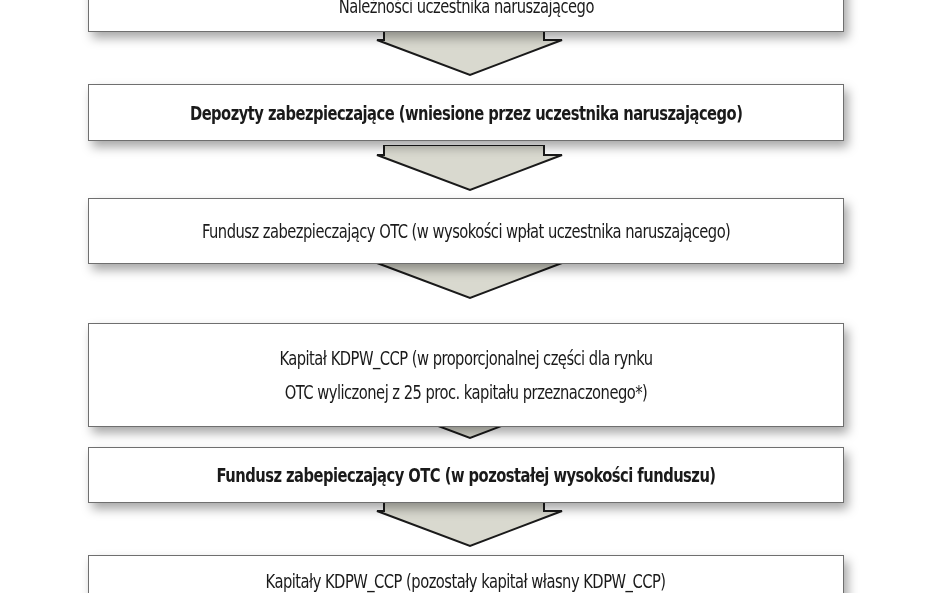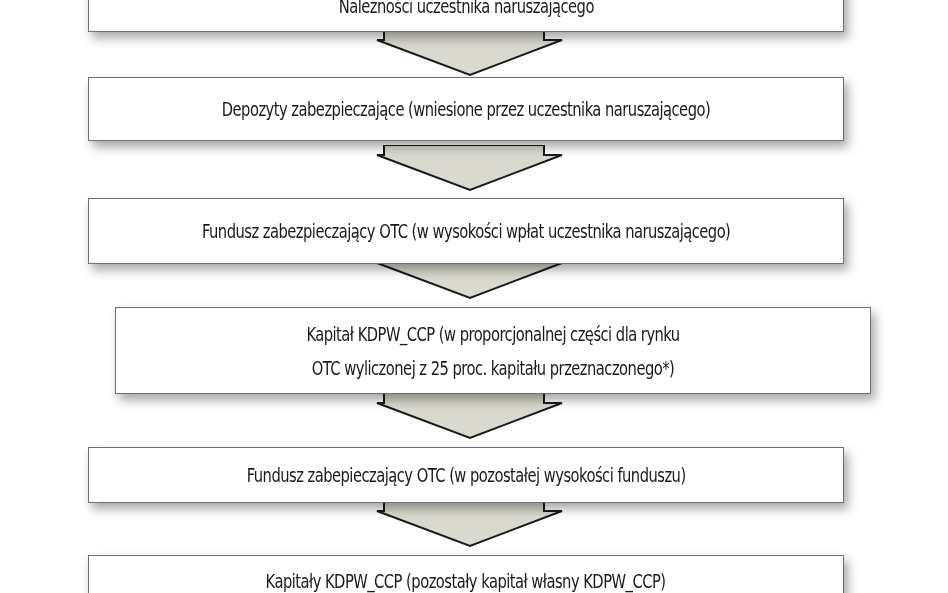--- a/index.html
+++ b/index.html
@@ -46,34 +46,34 @@
     z-index: 1;
   }
 </style>
 </head>
 <body>
 
 <div class="box" style="top:-30px;height:62px;align-items:flex-end;padding-bottom:10px;">
   <span>Należności uczestnika naruszającego</span>
 </div>
 
-<div class="box" style="top:77px;height:64px;">
+<div class="box" style="top:84px;height:57px;font-weight:bold;">
   <span>Depozyty zabezpieczające (wniesione przez uczestnika naruszającego)</span>
 </div>
 
 <div class="box" style="top:198px;height:66px;">
   <span>Fundusz zabezpieczający OTC (w wysokości wpłat uczestnika naruszającego)</span>
 </div>
 
-<div class="box" style="top:307px;height:87px;line-height:34px;margin-left:27px;">
+<div class="box" style="top:323px;height:104px;line-height:34px;">
   <span>Kapitał KDPW_CCP (w proporcjonalnej części  dla rynku
 OTC wyliczonej z 25 proc. kapitału przeznaczonego*)</span>
 </div>
 
-<div class="box" style="top:447px;height:56px;">
+<div class="box" style="top:447px;height:56px;font-weight:bold;">
   <span>Fundusz zabepieczający OTC (w pozostałej wysokości funduszu)</span>
 </div>
 
 <div class="box" style="top:555px;height:70px;align-items:flex-start;padding-top:10px;">
   <span>Kapitały KDPW_CCP (pozostały kapitał własny KDPW_CCP)</span>
 </div>
 
 <svg class="arrow" style="top:30px;" viewBox="0 0 200 48">
   <polygon points="14,0 174,0 174,10 192,10 100,45 7,10 14,10" fill="#d9d9cf" stroke="#1a1a1a" stroke-width="2" stroke-linejoin="miter"></polygon>
 </svg>

